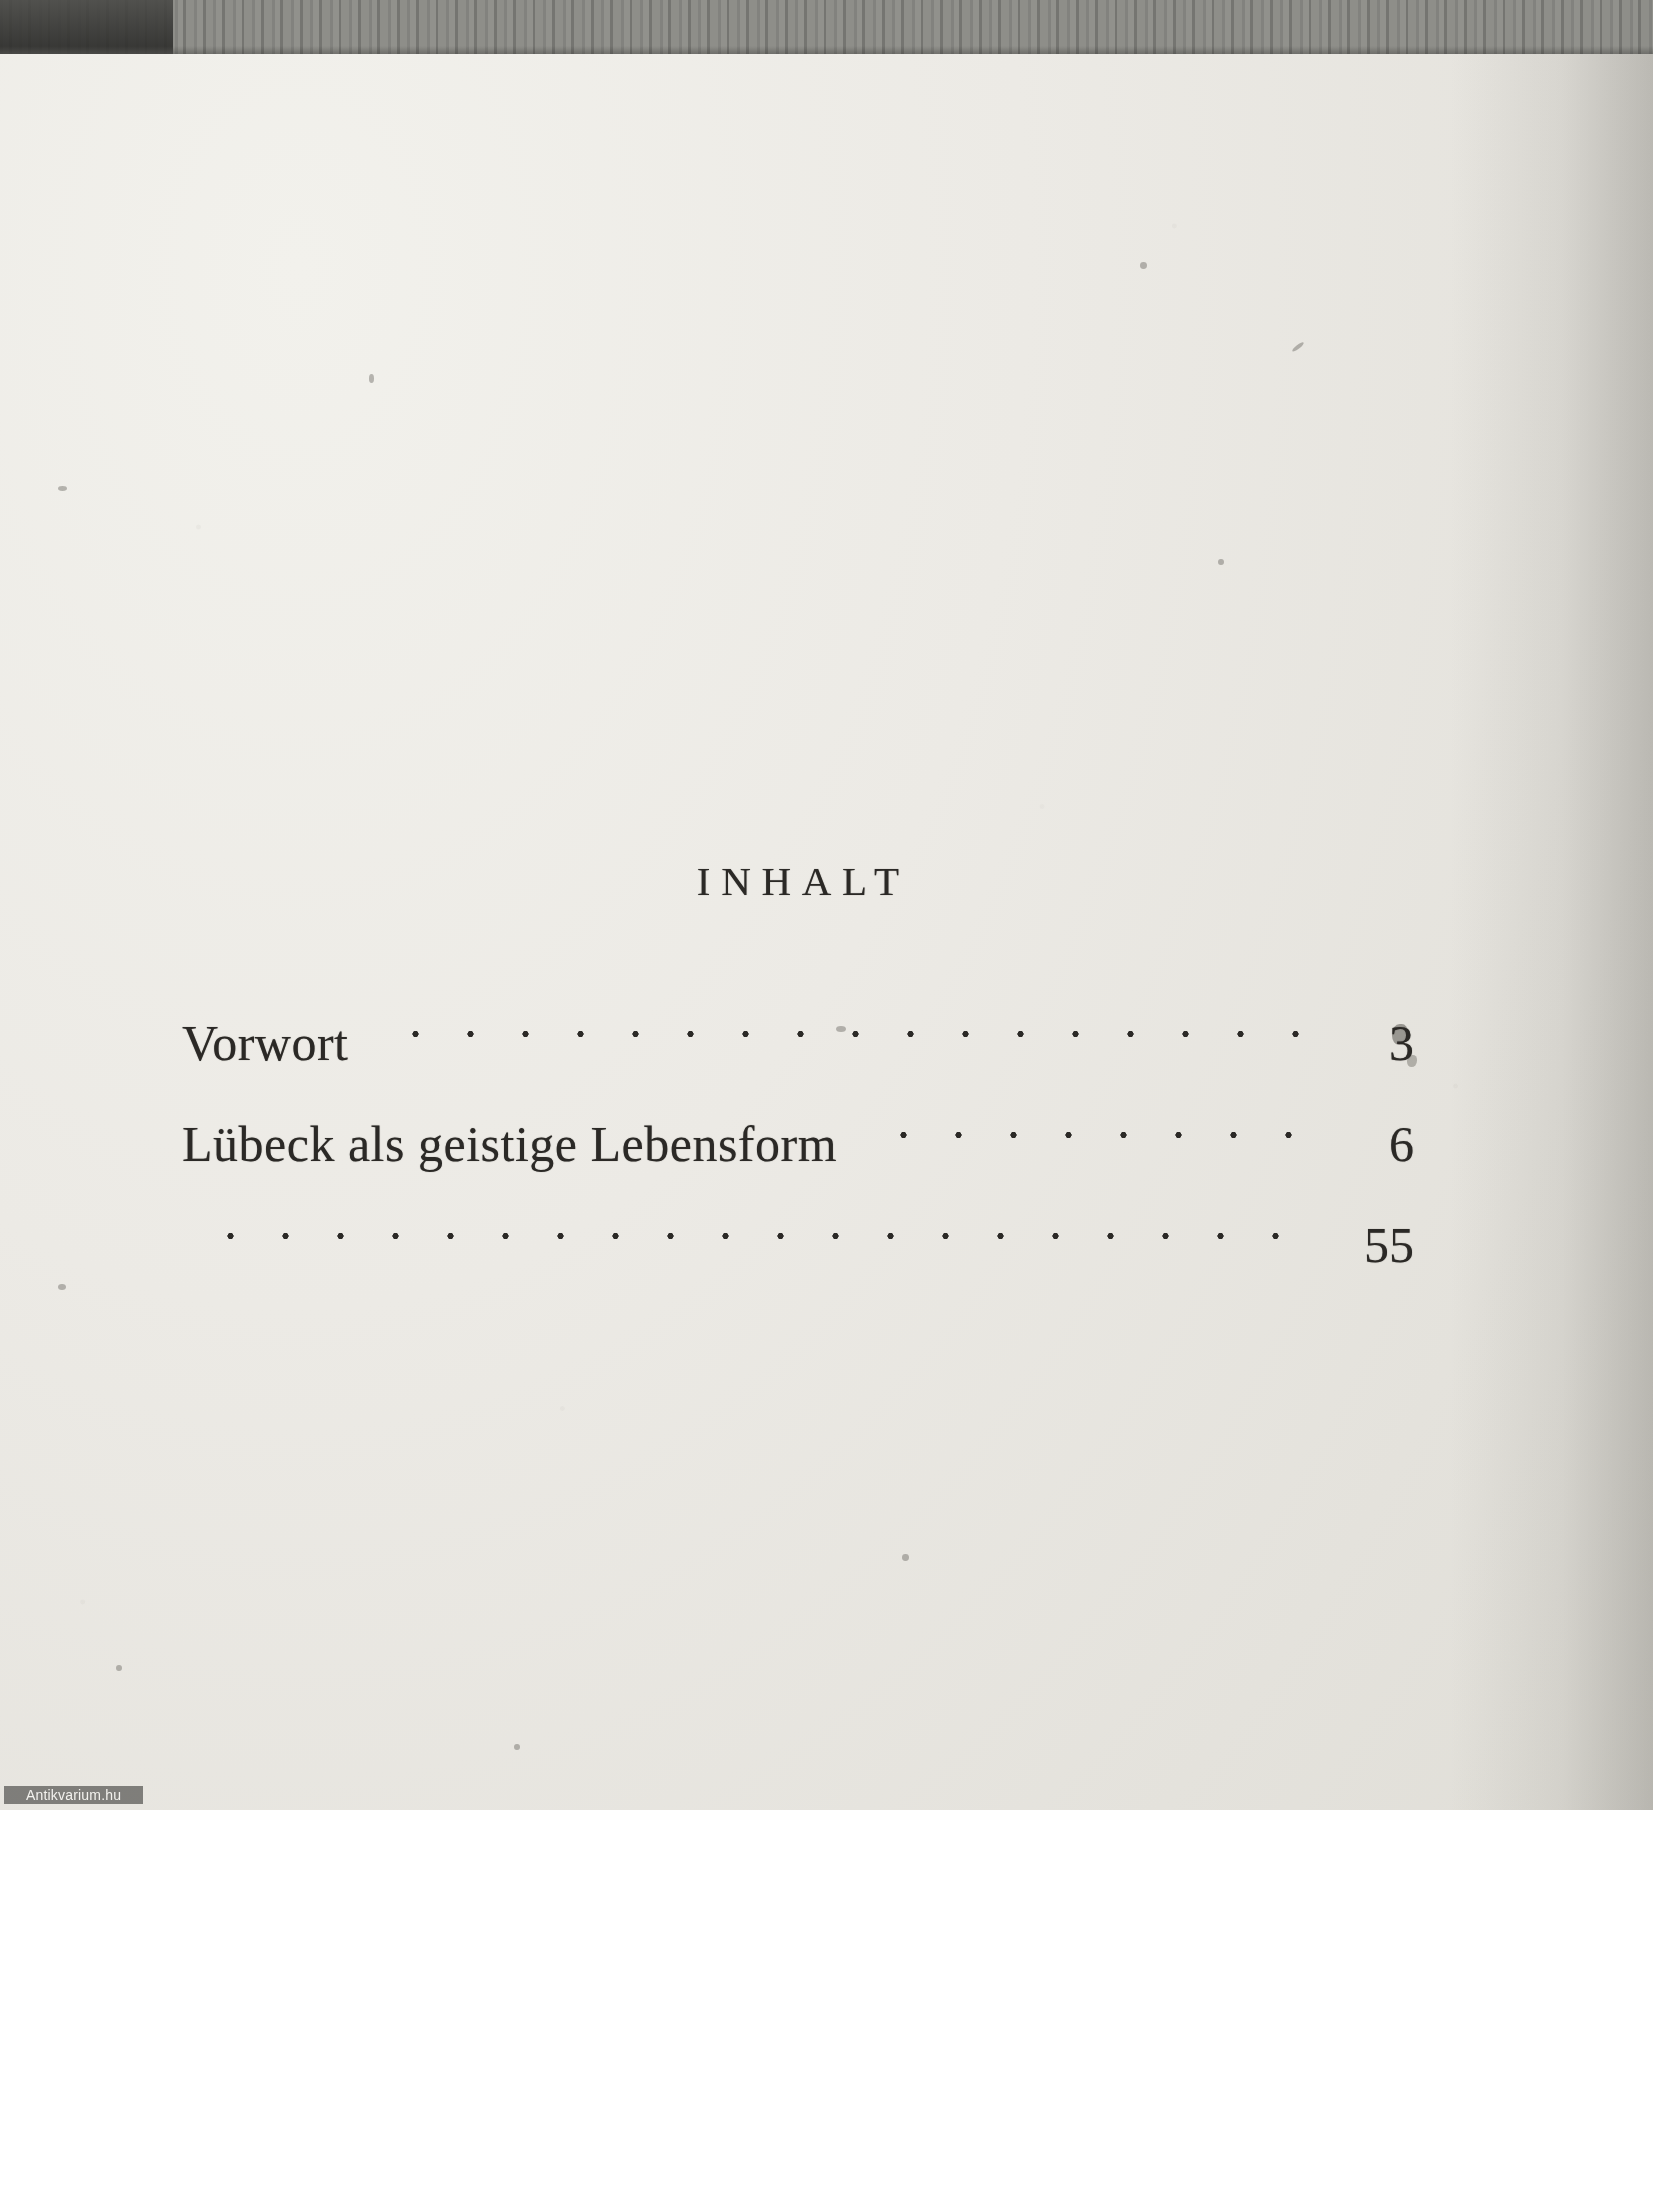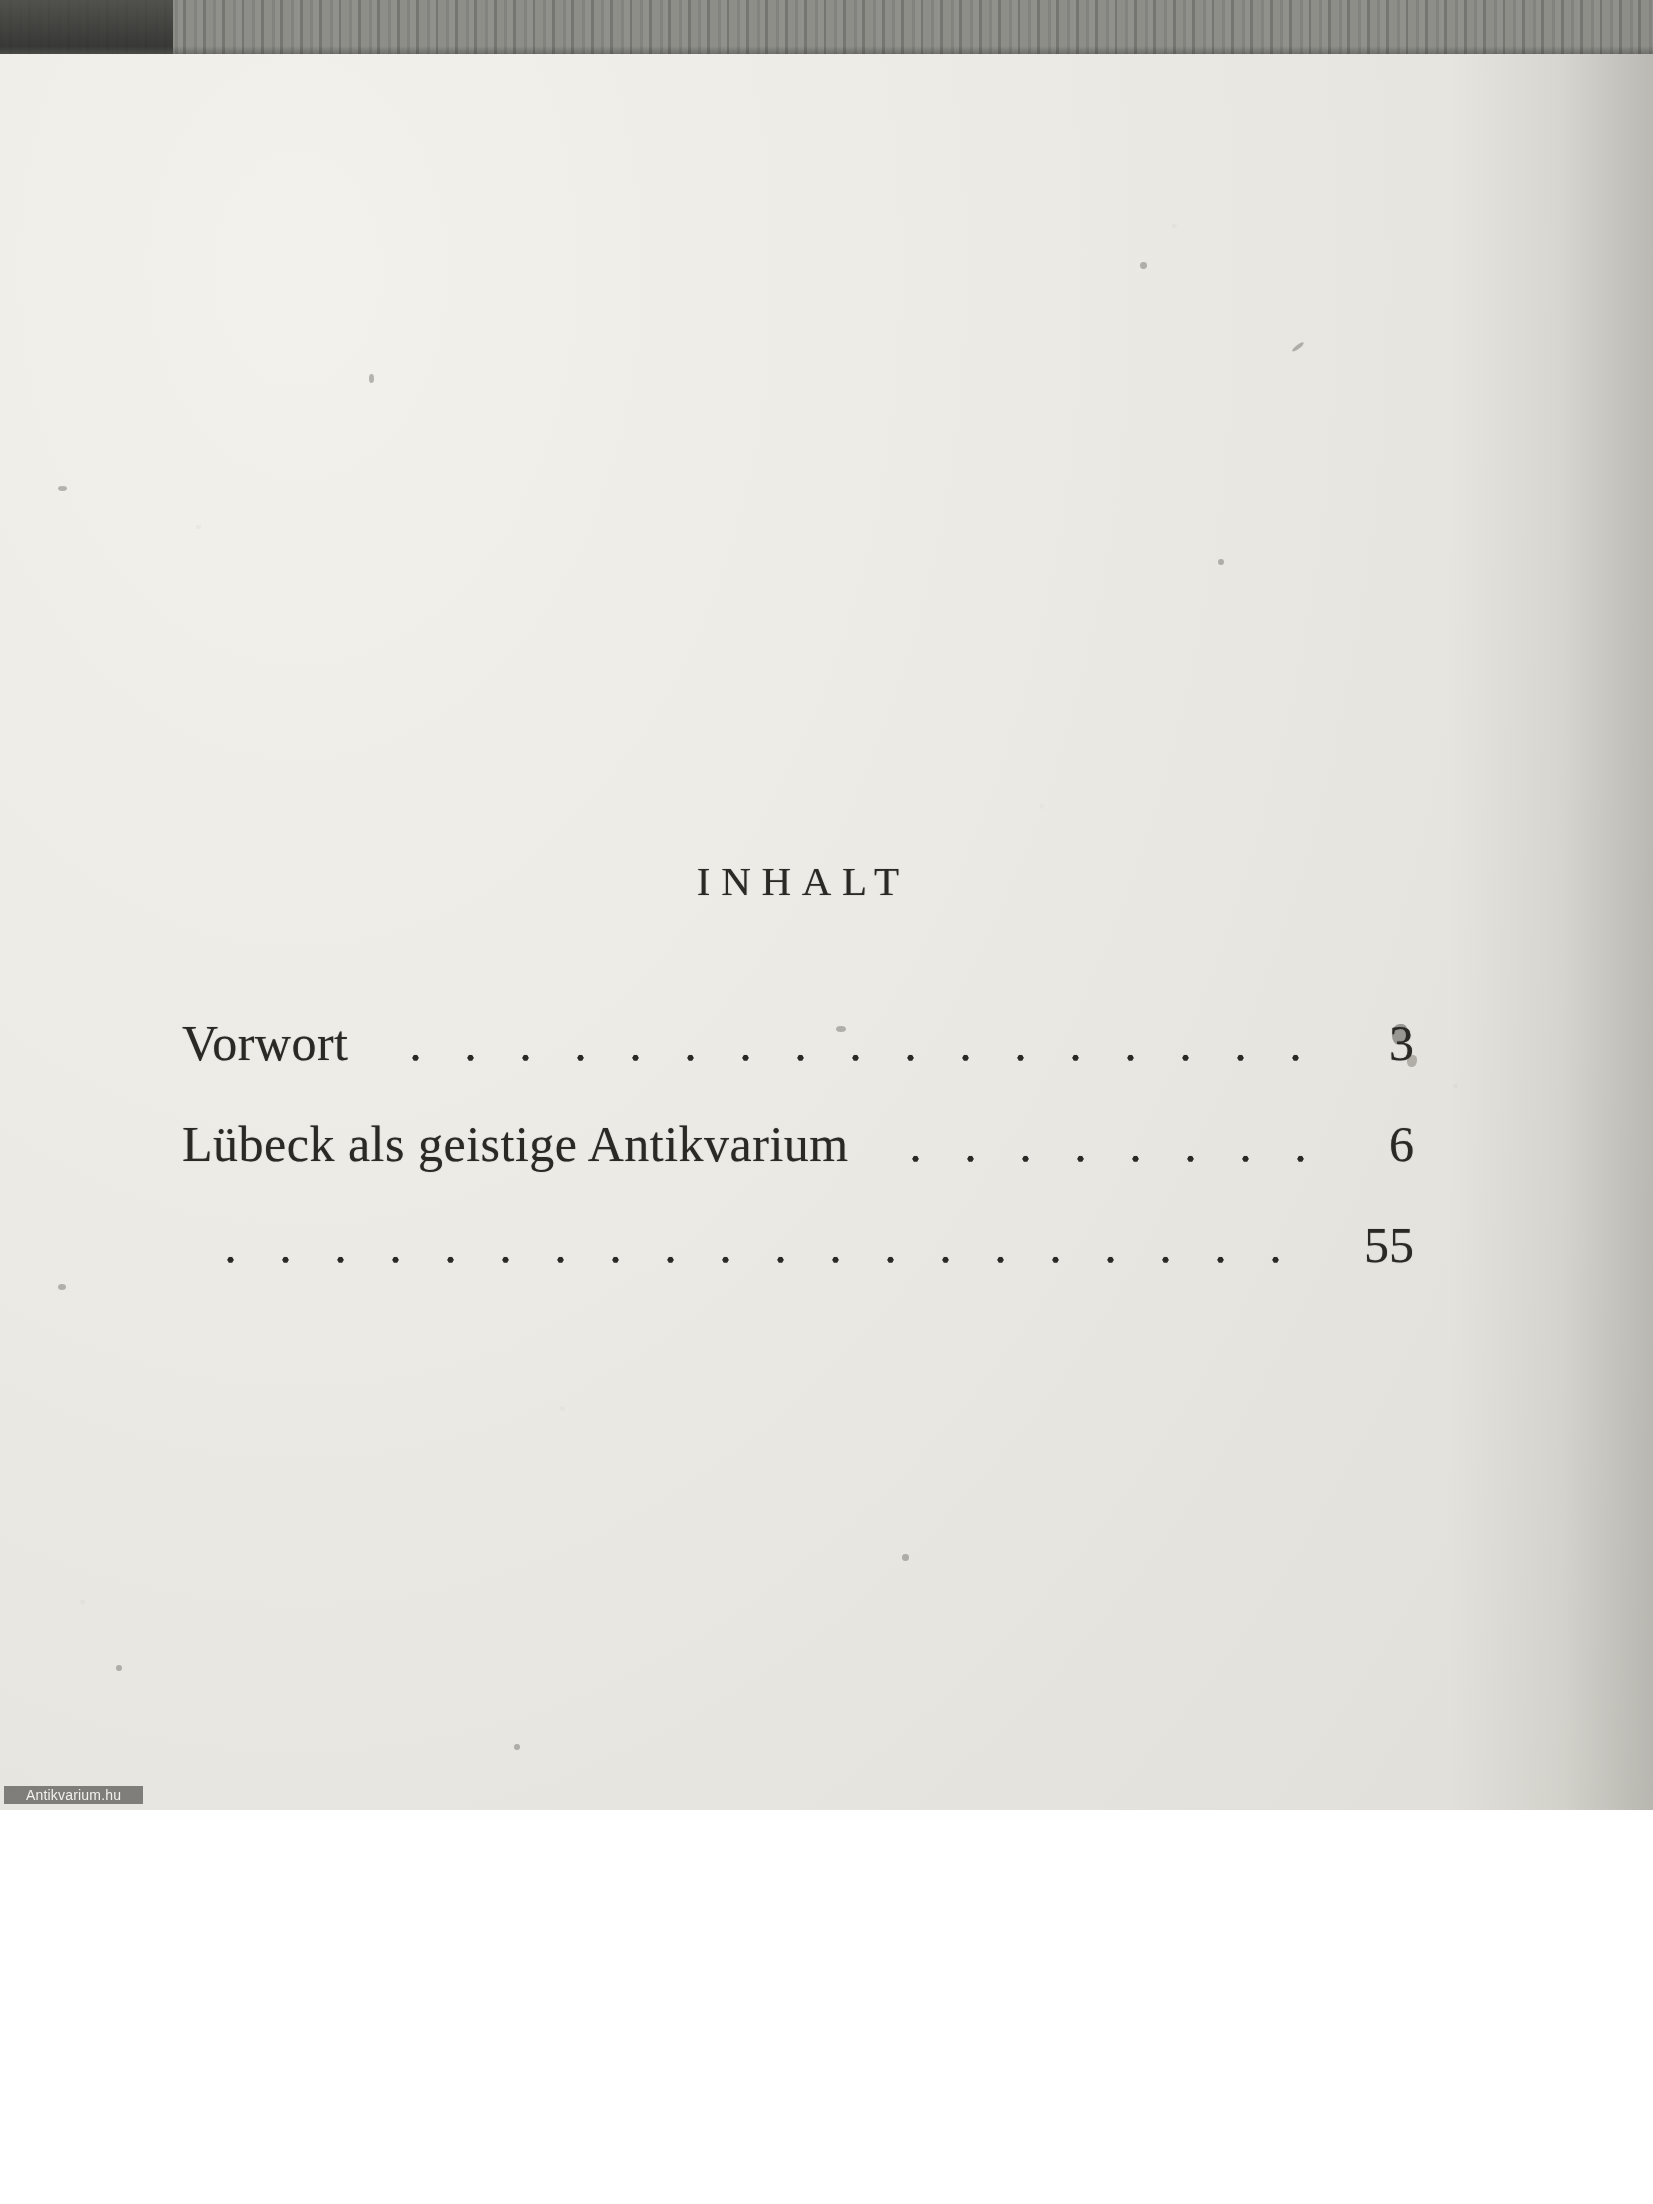--- a/index.html
+++ b/index.html
@@ -118,21 +118,21 @@
     font-size: 41px;
     letter-spacing: 10.7px;
     color: #2b2926;
     text-indent: 10.7px;
     margin: 0 0 109px 0;
     font-weight: 400;
   }
 
   .toc-row {
     display: flex;
-    align-items: flex-end;
+    align-items: center;
     font-size: 50px;
     color: #2b2926;
     margin-bottom: 43px;
     line-height: 1.16;
     white-space: nowrap;
     gap: 18px;
   }
   .toc-label {
     flex: 0 0 auto;
     letter-spacing: 0.5px;
@@ -205,21 +205,21 @@
 
       <div class="toc-row">
         <span class="toc-label">Vorwort</span>
         <span class="toc-dots">
             <i></i>
           </span>
         <span class="toc-page">3</span>
       </div>
 
       <div class="toc-row">
-        <span class="toc-label">Lübeck als geistige Antikvarium</span>
+        <span class="toc-label">Lübeck als geistige Lebensform</span>
         <span class="toc-dots">
             <i></i>
           </span>
         <span class="toc-page">6</span>
       </div>
 
       <div class="toc-row">
         <span class="toc-dots">
             <i></i>
           </span>

